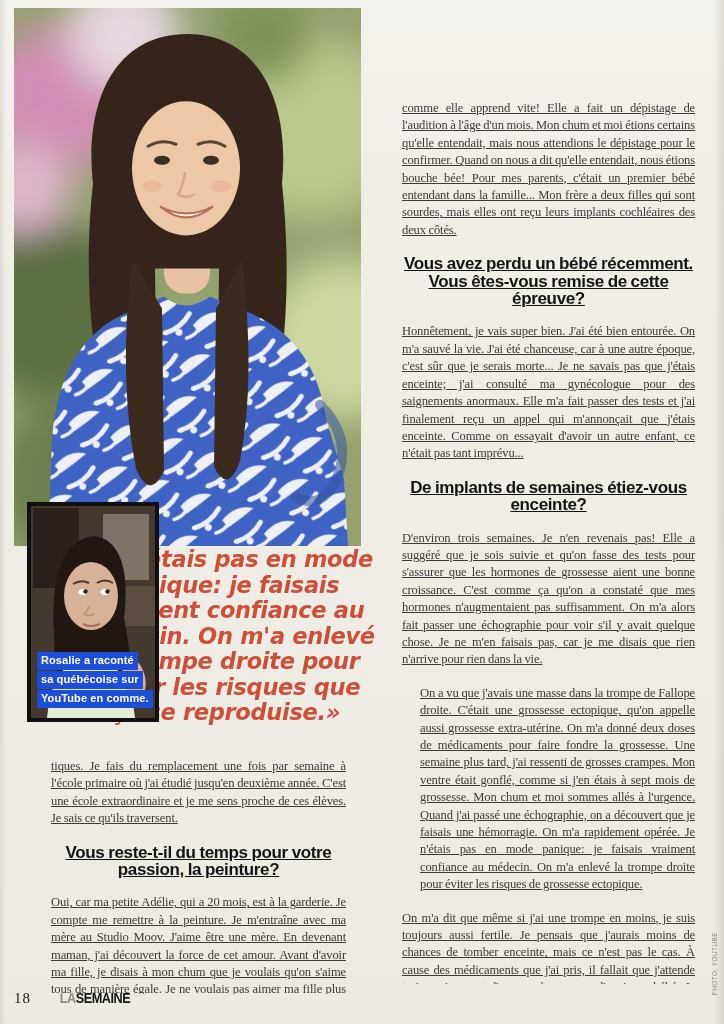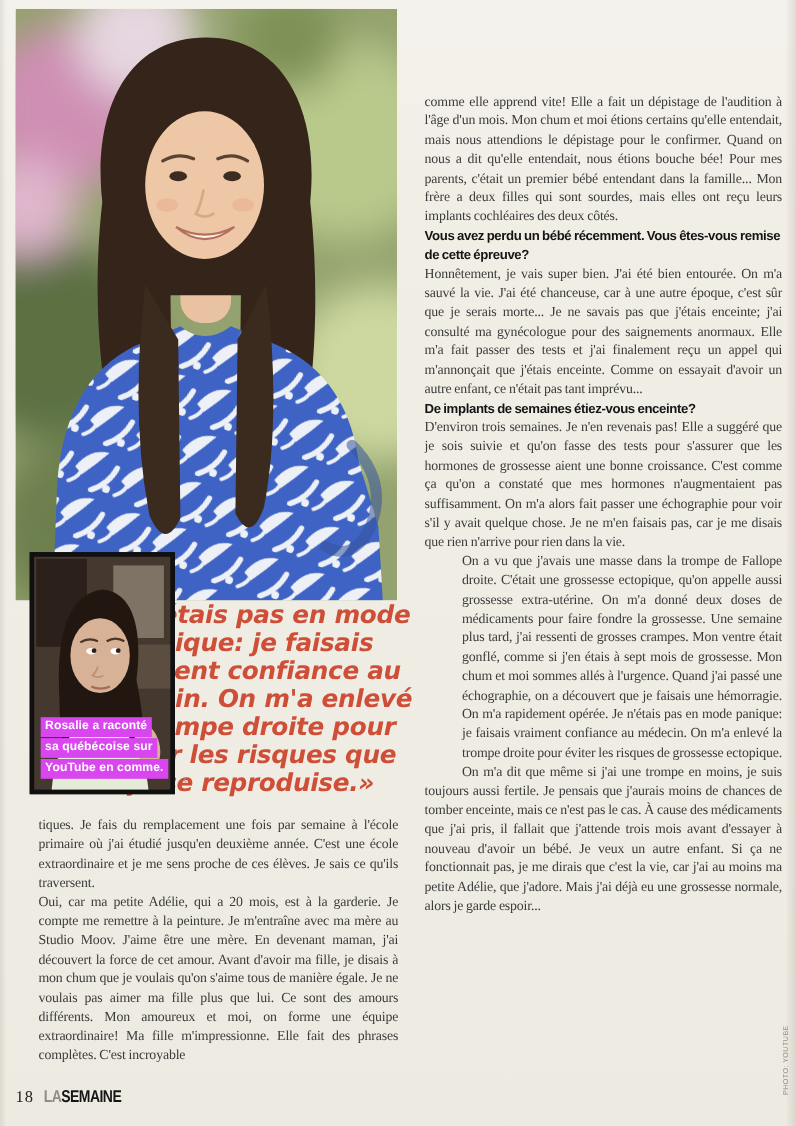--- a/index.html
+++ b/index.html
@@ -13,42 +13,42 @@
   .page::before{content:"";position:absolute;left:0;top:0;width:6px;height:100%;
     background:linear-gradient(90deg,rgba(120,115,105,.15),rgba(120,115,105,0));pointer-events:none;}
 
   .main-photo{position:absolute;left:14px;top:8px;width:347px;height:538px;overflow:hidden;}
   .main-photo svg{display:block;width:100%;height:100%;}
 
   .inset{position:absolute;left:27px;top:502px;width:132px;height:220px;
     background:#101010;border:4px solid #101010;box-sizing:border-box;z-index:3;}
   .inset svg{display:block;width:124px;height:212px;}
   .inset-caption{position:absolute;left:6px;bottom:10px;line-height:15px;}
-  .inset-caption .chip{display:table;background:#d946ef;color:#fdfdfd;
+  .inset-caption .chip{display:table;background:#1d4ed8;color:#fdfdfd;
     font-family:"Liberation Sans",sans-serif;font-weight:bold;font-size:11px;
     padding:1px 4px 2px 4px;margin-top:1px;white-space:nowrap;letter-spacing:.1px;}
 
   .pull-quote{position:absolute;left:58px;top:547px;width:336px;z-index:2;
     font-family:"DejaVu Sans",sans-serif;font-style:italic;font-weight:600;
     color:#cf4e38;font-size:22.5px;line-height:25.5px;text-align:center;letter-spacing:-.3px;}
   .artifact{position:absolute;left:166px;top:704px;color:#9a948c;font-size:10px;
     font-family:"DejaVu Sans",sans-serif;transform:rotate(-15deg);z-index:2;}
 
   .col{position:absolute;text-align:justify;font-size:12.6px;line-height:17.4px;
     letter-spacing:-.15px;word-spacing:-.4px;}
-  .col p{margin:0;}
+  .col p{margin:16px;text-decoration:underline;}
   .col-left{left:35px;top:742px;width:327px;height:252px;overflow:hidden;}
   .col-right{left:386px;top:84px;width:325px;height:900px;overflow:hidden;}
   .q{font-family:"Liberation Sans",sans-serif;font-weight:bold;color:#141414;
-     font-size:12px;line-height:17.4px;letter-spacing:-.35px;word-spacing:-.6px;text-align:left;}
+     font-size:17px;line-height:17.4px;letter-spacing:-.35px;word-spacing:-.6px;text-align:center;}
   .quote-spacer{float:left;width:34px;height:196px;}
   .note{font-family:"Liberation Sans",sans-serif;font-weight:bold;color:#e8452c;
      font-size:12.6px;line-height:17.6px;letter-spacing:-.25px;text-align:left;}
 
-  .footer{position:absolute;left:14px;top:989px;display:flex;align-items:center;gap:1px;}
+  .footer{position:absolute;left:14px;top:989px;display:flex;align-items:center;gap:21px;}
   .page-number{font-family:"Liberation Serif",serif;font-size:15px;color:#222;letter-spacing:1px;}
   .logo{font-family:"Liberation Sans",sans-serif;font-weight:bold;font-size:15.5px;
     letter-spacing:-.6px;display:inline-block;transform:scaleX(.82);transform-origin:left baseline;}
   .logo .la{color:#8f8d88;}
   .logo .semaine{color:#161616;}
 
   .credit{position:absolute;right:6px;top:932px;writing-mode:vertical-rl;transform:rotate(180deg);
     font-family:"Liberation Sans",sans-serif;font-size:6.5px;color:#93908a;letter-spacing:.4px;}
 </style>
 </head>
@@ -149,20 +149,21 @@
     <div>vraiment confiance au</div>
     <div>médecin. On m'a enlevé</div>
     <div>la trompe droite pour</div>
     <div>éviter les risques que</div>
     <div>ça se reproduise.»</div>
   </div>
   <div class="artifact">‹</div>
 
   <div class="col col-left">
     <p>tiques. Je fais du remplacement une fois par semaine à l'école primaire où j'ai étudié jusqu'en deuxième année. C'est une école extraordinaire et je me sens proche de ces élèves. Je sais ce qu'ils traversent.</p>
+    <p class="q">Vous reste-t-il du temps pour votre passion, la peinture?</p>
     <p>Oui, car ma petite Adélie, qui a 20 mois, est à la garderie. Je compte me remettre à la peinture. Je m'entraîne avec ma mère au Studio Moov. J'aime être une mère. En devenant maman, j'ai découvert la force de cet amour. Avant d'avoir ma fille, je disais à mon chum que je voulais qu'on s'aime tous de manière égale. Je ne voulais pas aimer ma fille plus que lui. Ce sont des amours différents. Mon amoureux et moi, on forme une équipe extraordinaire! Ma fille m'impressionne. Elle fait des phrases complètes. C'est incroyable</p>
   </div>
 
   <div class="col col-right">
     <p>comme elle apprend vite! Elle a fait un dépistage de l'audition à l'âge d'un mois. Mon chum et moi étions certains qu'elle entendait, mais nous attendions le dépistage pour le confirmer. Quand on nous a dit qu'elle entendait, nous étions bouche bée! Pour mes parents, c'était un premier bébé entendant dans la famille... Mon frère a deux filles qui sont sourdes, mais elles ont reçu leurs implants cochléaires des deux côtés.</p>
     <p class="q">Vous avez perdu un bébé récemment. Vous êtes-vous remise de cette épreuve?</p>
     <p>Honnêtement, je vais super bien. J'ai été bien entourée. On m'a sauvé la vie. J'ai été chanceuse, car à une autre époque, c'est sûr que je serais morte... Je ne savais pas que j'étais enceinte; j'ai consulté ma gynécologue pour des saignements anormaux. Elle m'a fait passer des tests et j'ai finalement reçu un appel qui m'annonçait que j'étais enceinte. Comme on essayait d'avoir un autre enfant, ce n'était pas tant imprévu...</p>
     <p class="q">De implants de semaines étiez-vous enceinte?</p>
     <p>D'environ trois semaines. Je n'en revenais pas! Elle a suggéré que je sois suivie et qu'on fasse des tests pour s'assurer que les hormones de grossesse aient une bonne croissance. C'est comme ça qu'on a constaté que mes hormones n'augmentaient pas suffisamment. On m'a alors fait passer une échographie pour voir s'il y avait quelque chose. Je ne m'en faisais pas, car je me disais que rien n'arrive pour rien dans la vie.</p>
     <div class="quote-spacer"></div>

